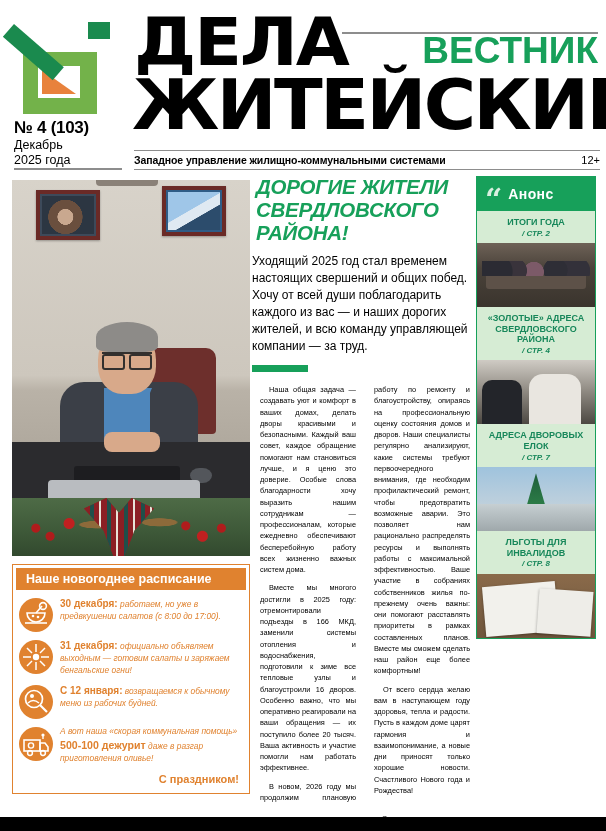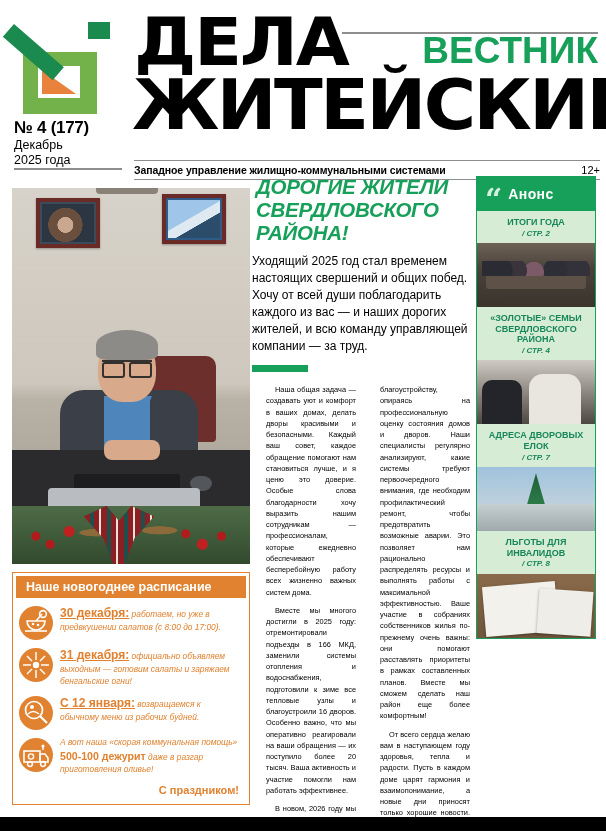--- a/index.html
+++ b/index.html
@@ -133,21 +133,21 @@
     line-height: 0.95;
     font-family: "DejaVu Sans", sans-serif;
     transform: scaleX(1.02);
     transform-origin: left top;
     white-space: nowrap;
   }
   .tagline-row {
     position: absolute;
     left: 134px;
     right: 6px;
-    top: 160px;
+    top: 150px;
     display: flex;
     justify-content: space-between;
     align-items: baseline;
     border-top: 1.5px solid #8d8d8d;
     border-bottom: 1.5px solid #8d8d8d;
     padding: 3px 0 3px 0;
   }
   .tagline {
     font-size: 10.5px;
     font-weight: bold;
@@ -172,21 +172,21 @@
     top: 174px;
     left: 0;
     width: 606px;
     height: 657px;
   }
 
   
   .left-col {
     position: absolute;
     left: 12px;
-    top: 14px;
+    top: 6px;
     width: 238px;
   }
   .photo-main {
     width: 238px;
     height: 376px;
     position: relative;
     overflow: hidden;
     background: #cfc9c1;
   }
   .ph-wall {
@@ -323,25 +323,24 @@
   }
   .sched-icon svg { position: absolute; inset: 0; }
   .sched-text {
     font-size: 8.4px;
     line-height: 1.42;
     color: #e0822f;
     font-style: italic;
     font-family: "Liberation Sans", sans-serif;
   }
   .sched-text b {
-    font-size: 12px;
+    font-size: 10px;
     font-style: normal;
     font-weight: bold;
     color: #e0822f;
-    text-decoration: underline;
   }
   .sched-phone {
     font-size: 10.6px;
     font-style: normal;
     font-weight: bold;
     color: #e0822f;
   }
   .sched-greet {
     text-align: right;
     font-size: 11px;
@@ -375,21 +374,21 @@
     width: 56px; height: 7px; background: #17a05a; margin-bottom: 12px;
   }
   .cols2 {
     column-count: 2;
     column-gap: 10px;
     font-size: 7.4px;
     line-height: 1.52;
     text-align: justify;
     hyphens: auto;
   }
-  .cols2 p { margin: 0 0 7px 14px; text-indent: 9px; }
+  .cols2 p { margin: 0 0 7px 8px; text-indent: 9px; }
   .signature {
     text-align: right;
     font-style: italic;
     font-size: 7.6px;
     line-height: 1.52;
     margin-top: 10px;
   }
 
   
   .right-col {
@@ -504,21 +503,21 @@
 <div class="masthead">
 
   <div class="logo-block">
     <div class="logo-mark">
       <div class="logo-body"></div>
       <div class="logo-window"></div>
       <div class="logo-tri"></div>
       <div class="logo-roof-l"></div>
       <div class="logo-roof-r2"></div>
     </div>
-    <div class="issue-no">№ 4 (177)</div>
+    <div class="issue-no">№ 4 (103)</div>
     <div class="issue-month">Декабрь</div>
     <div class="issue-year">2025 года</div>
   </div>
 
   <div class="title-area">
     <div class="rule-top"></div>
     <div class="word-dela">ДЕЛА</div>
     <div class="word-vestnik">ВЕСТНИК</div>
     <div class="word-zhit">ЖИТЕЙСКИЕ</div>
   </div>
@@ -662,21 +661,21 @@
       <div class="anons-cap">
         <span>ИТОГИ ГОДА</span>
         <span class="anons-page">/ СТР. 2</span>
       </div>
       <div class="anons-thumb th-meeting"></div>
     </div>
 
 
     <div class="anons-item">
       <div class="anons-cap">
-        <span>«ЗОЛОТЫЕ» СЕМЬИ СВЕРДЛОВСКОГО РАЙОНА</span>
+        <span>«ЗОЛОТЫЕ» АДРЕСА СВЕРДЛОВСКОГО РАЙОНА</span>
         <span class="anons-page">/ СТР. 4</span>
       </div>
       <div class="anons-thumb th-wedding"></div>
     </div>
 
     <div class="anons-item">
       <div class="anons-cap">
         <span>АДРЕСА ДВОРОВЫХ ЕЛОК</span>
         <span class="anons-page">/ СТР. 7</span>
       </div>

